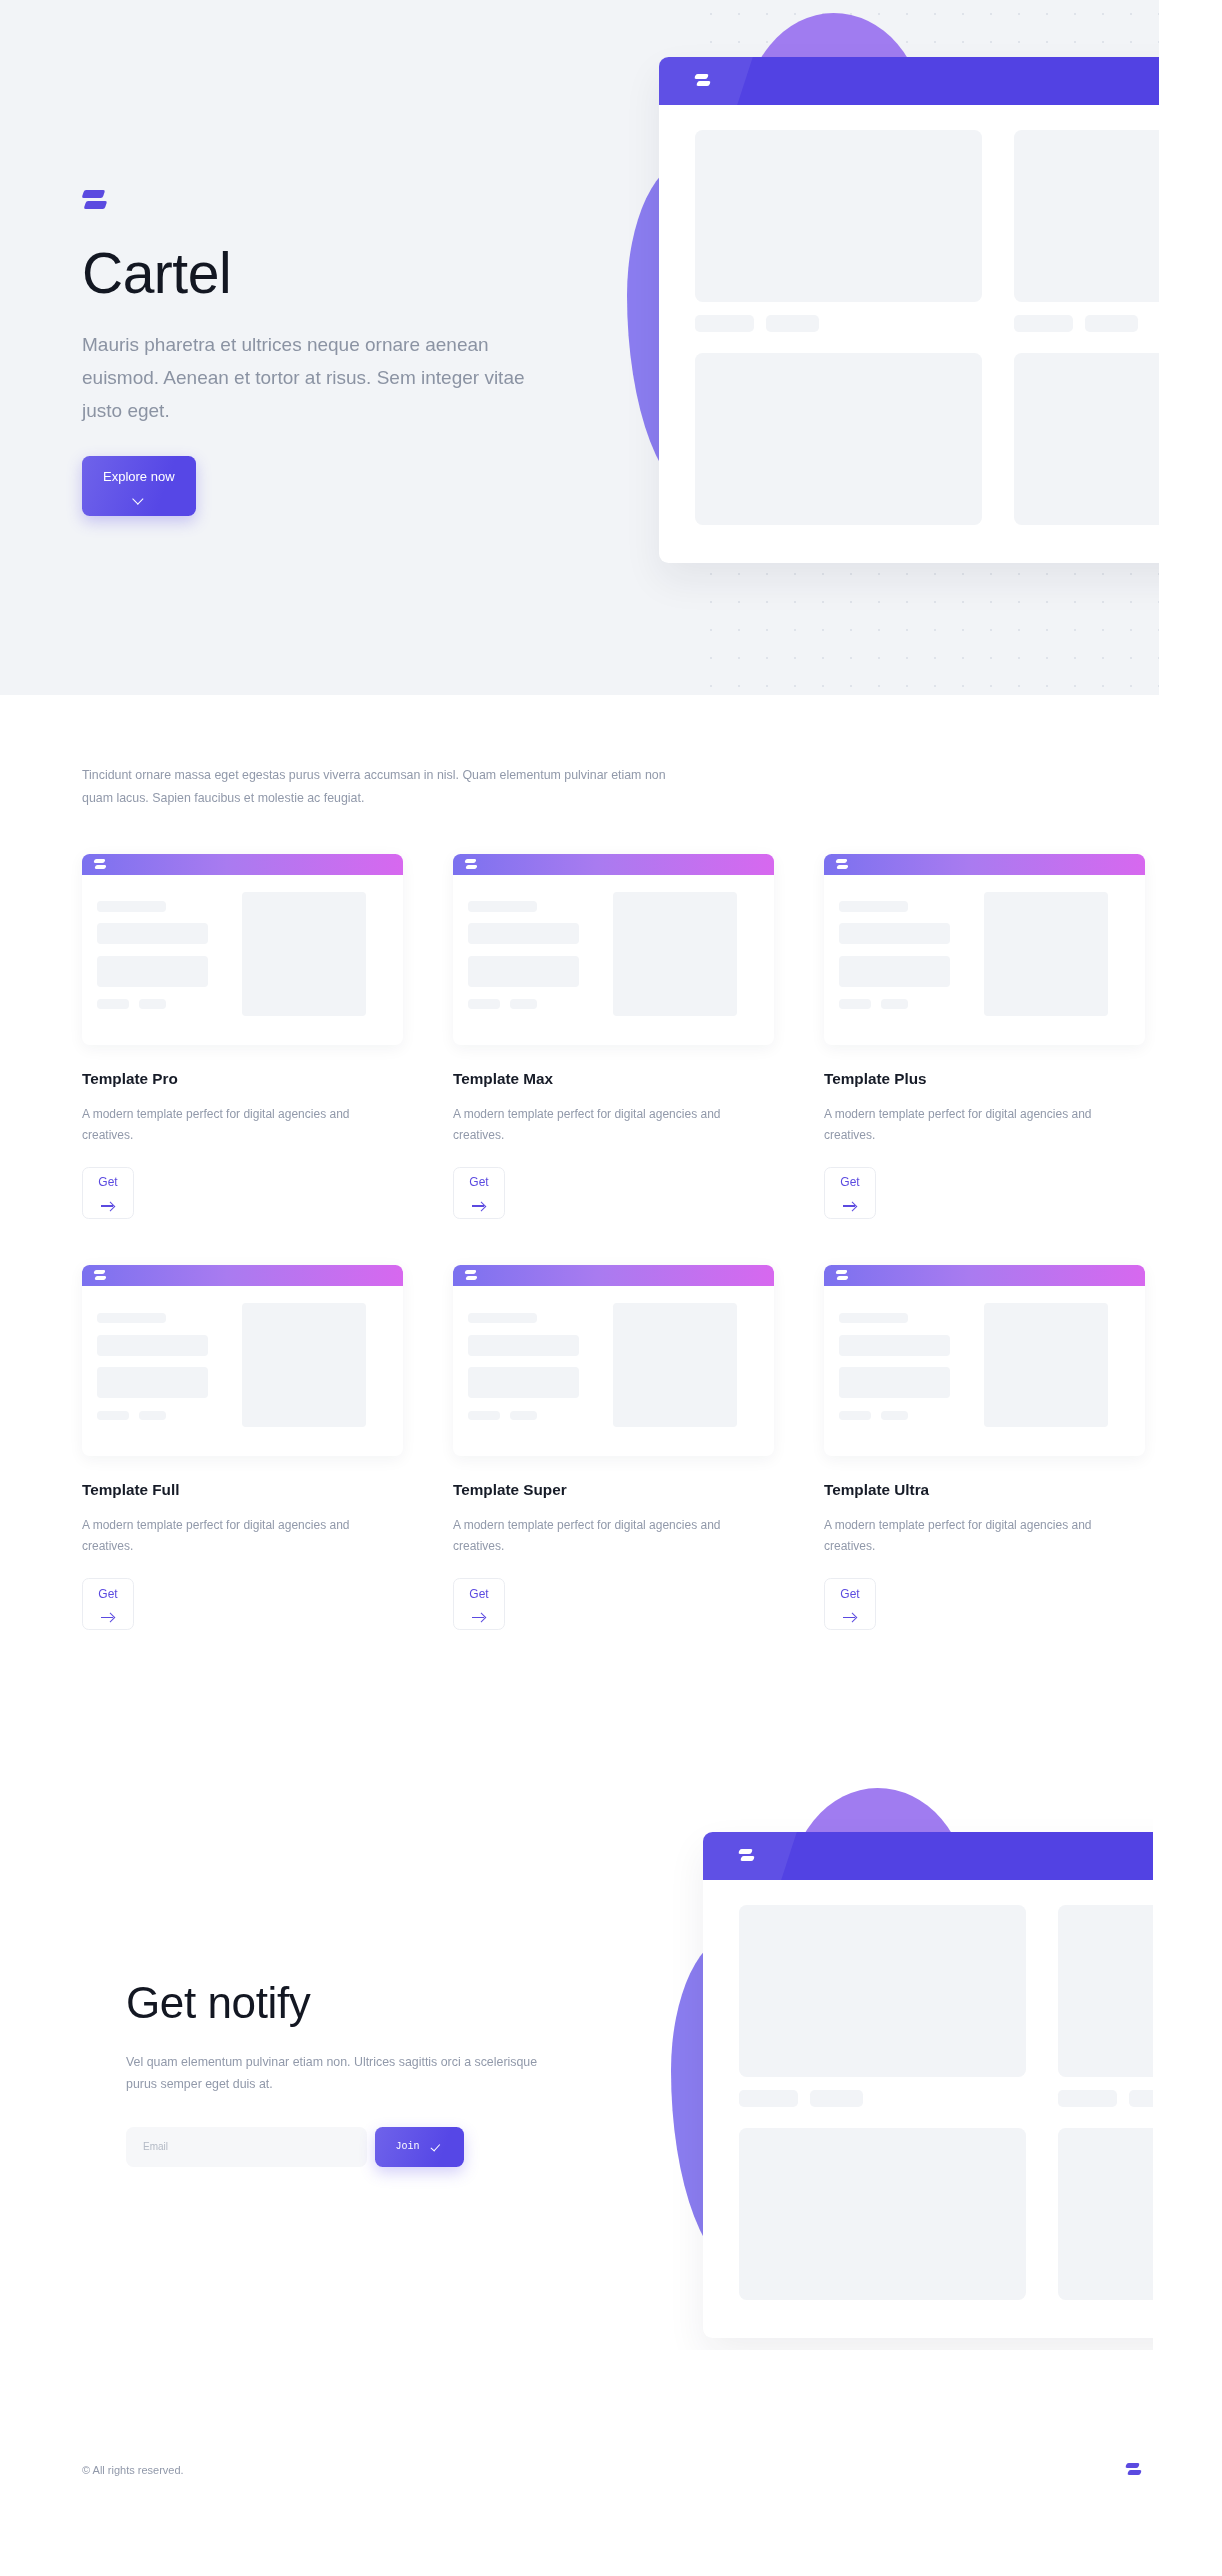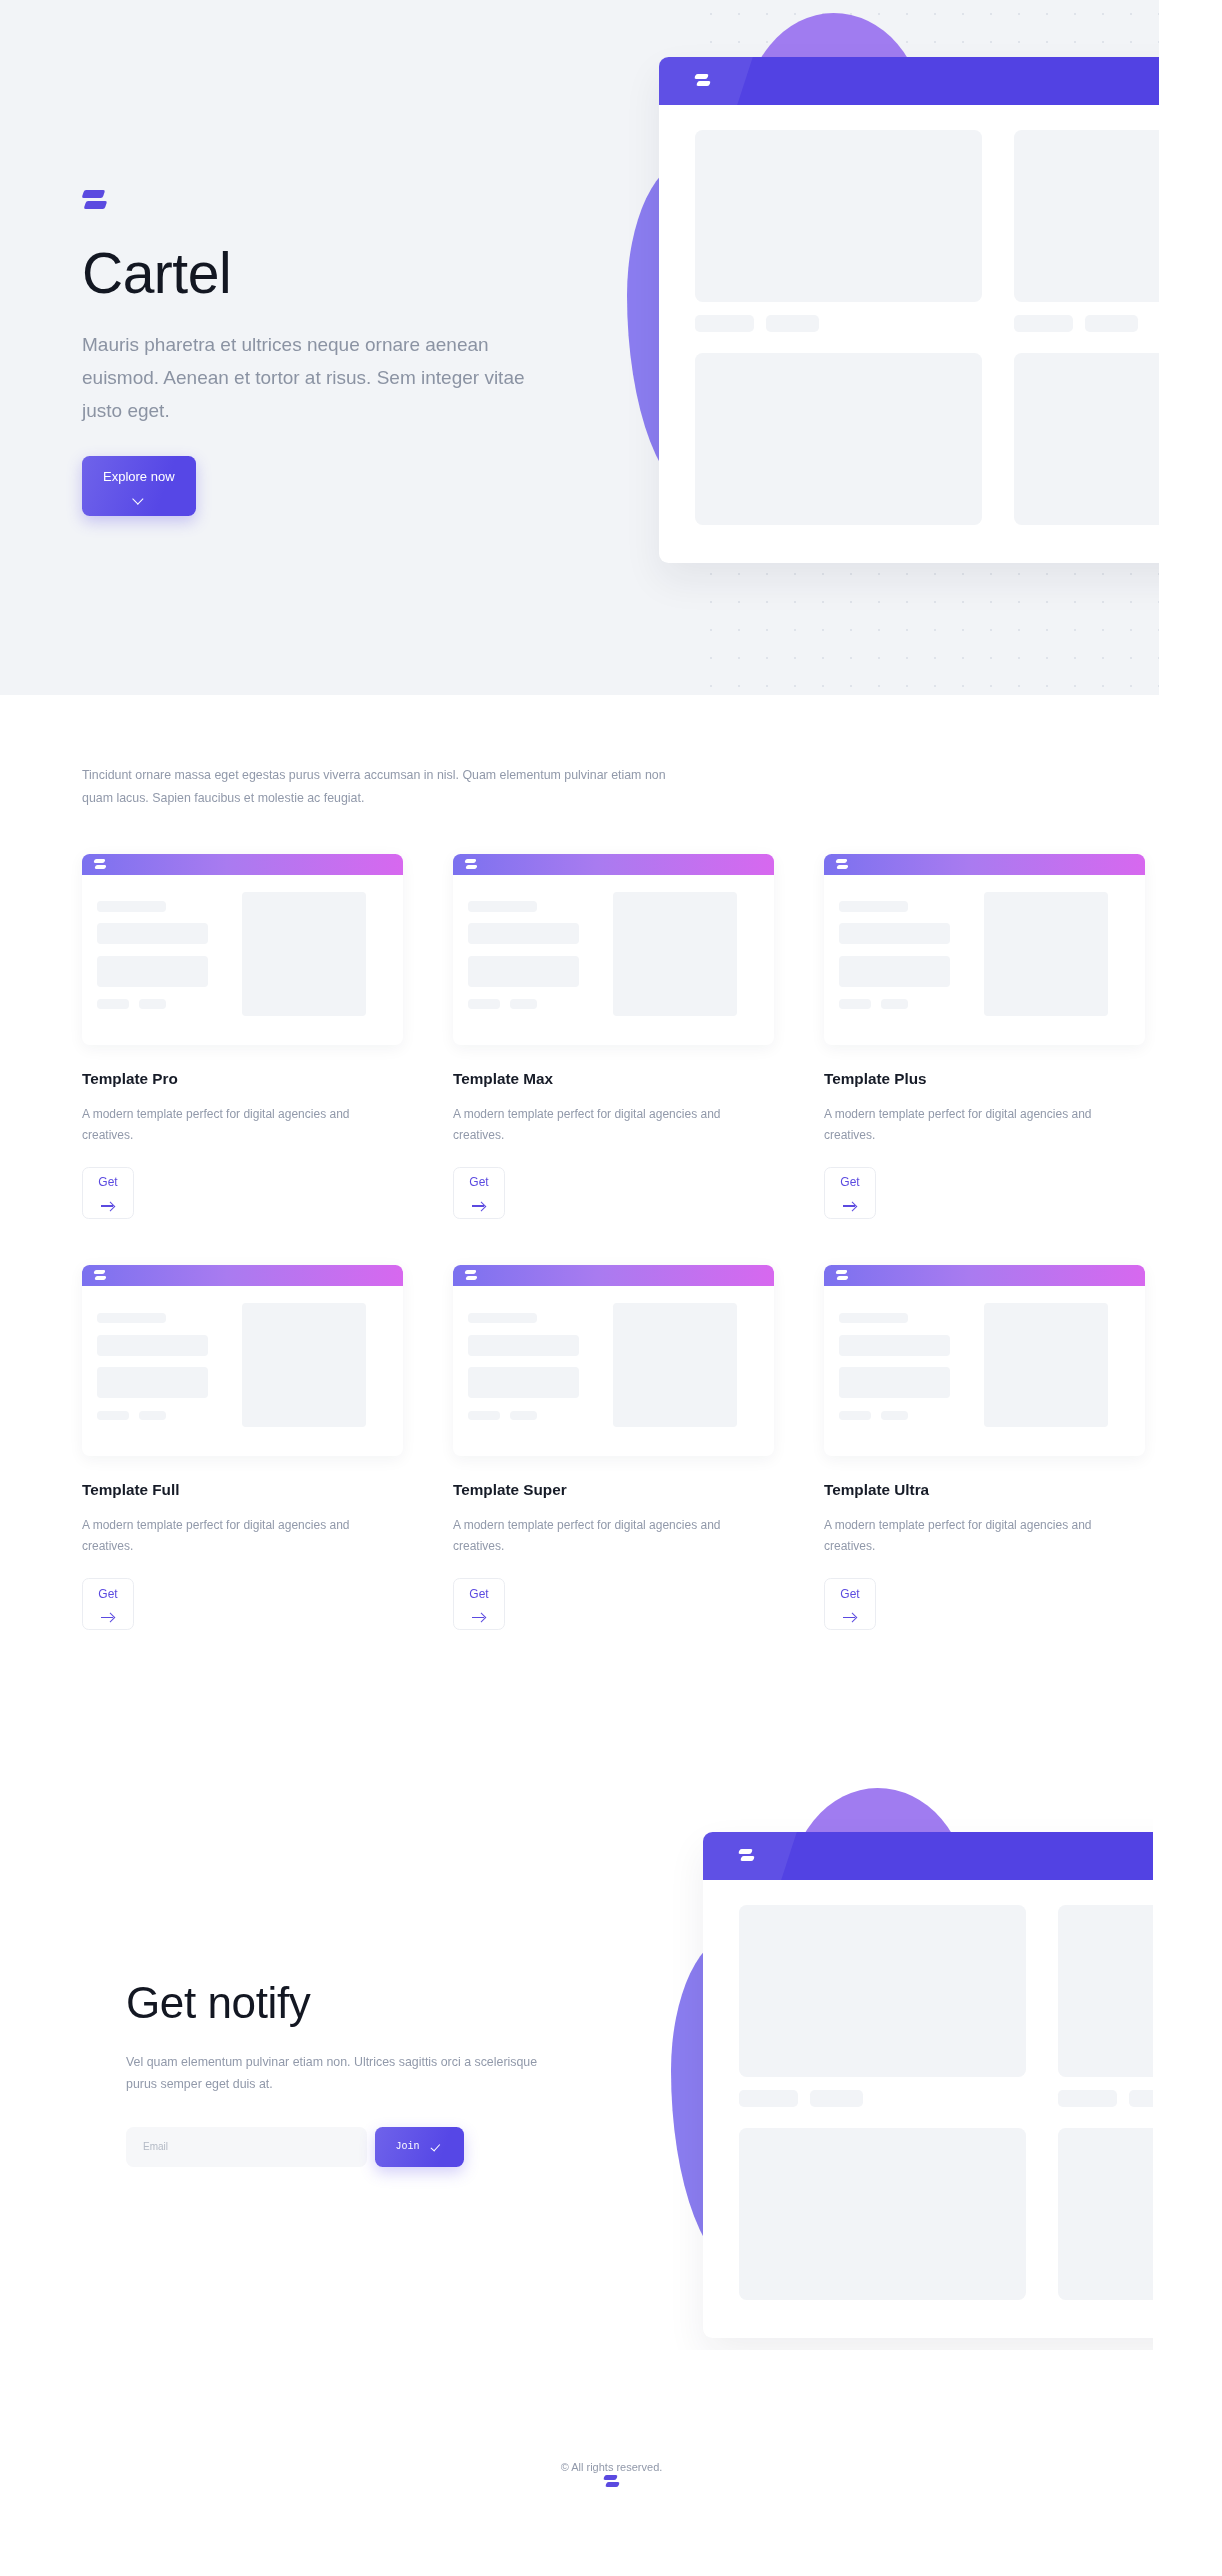--- a/index.html
+++ b/index.html
@@ -203,21 +203,21 @@
     cursor:pointer;
   }
 
   
   .footer {
     position:absolute; left:0; bottom:0; width:1223px; height:191px;
     background:#ffffff;
   }
   .footer-inner {
     position:absolute; left:82px; right:82px; top:76px;
-    display:flex; align-items:center; justify-content:space-between;flex-direction:column;
+    display:flex; align-items:center; justify-content:space-between;
   }
   .copyright { font-size:11px; color:#9199aa; }
 </style>
 </head>
 <body>
 
 <section class="hero">
   <div class="dots"></div>
 
   <div class="mockup-wrap" style="left:659px; top:57px; width:573px; height:573px;">

